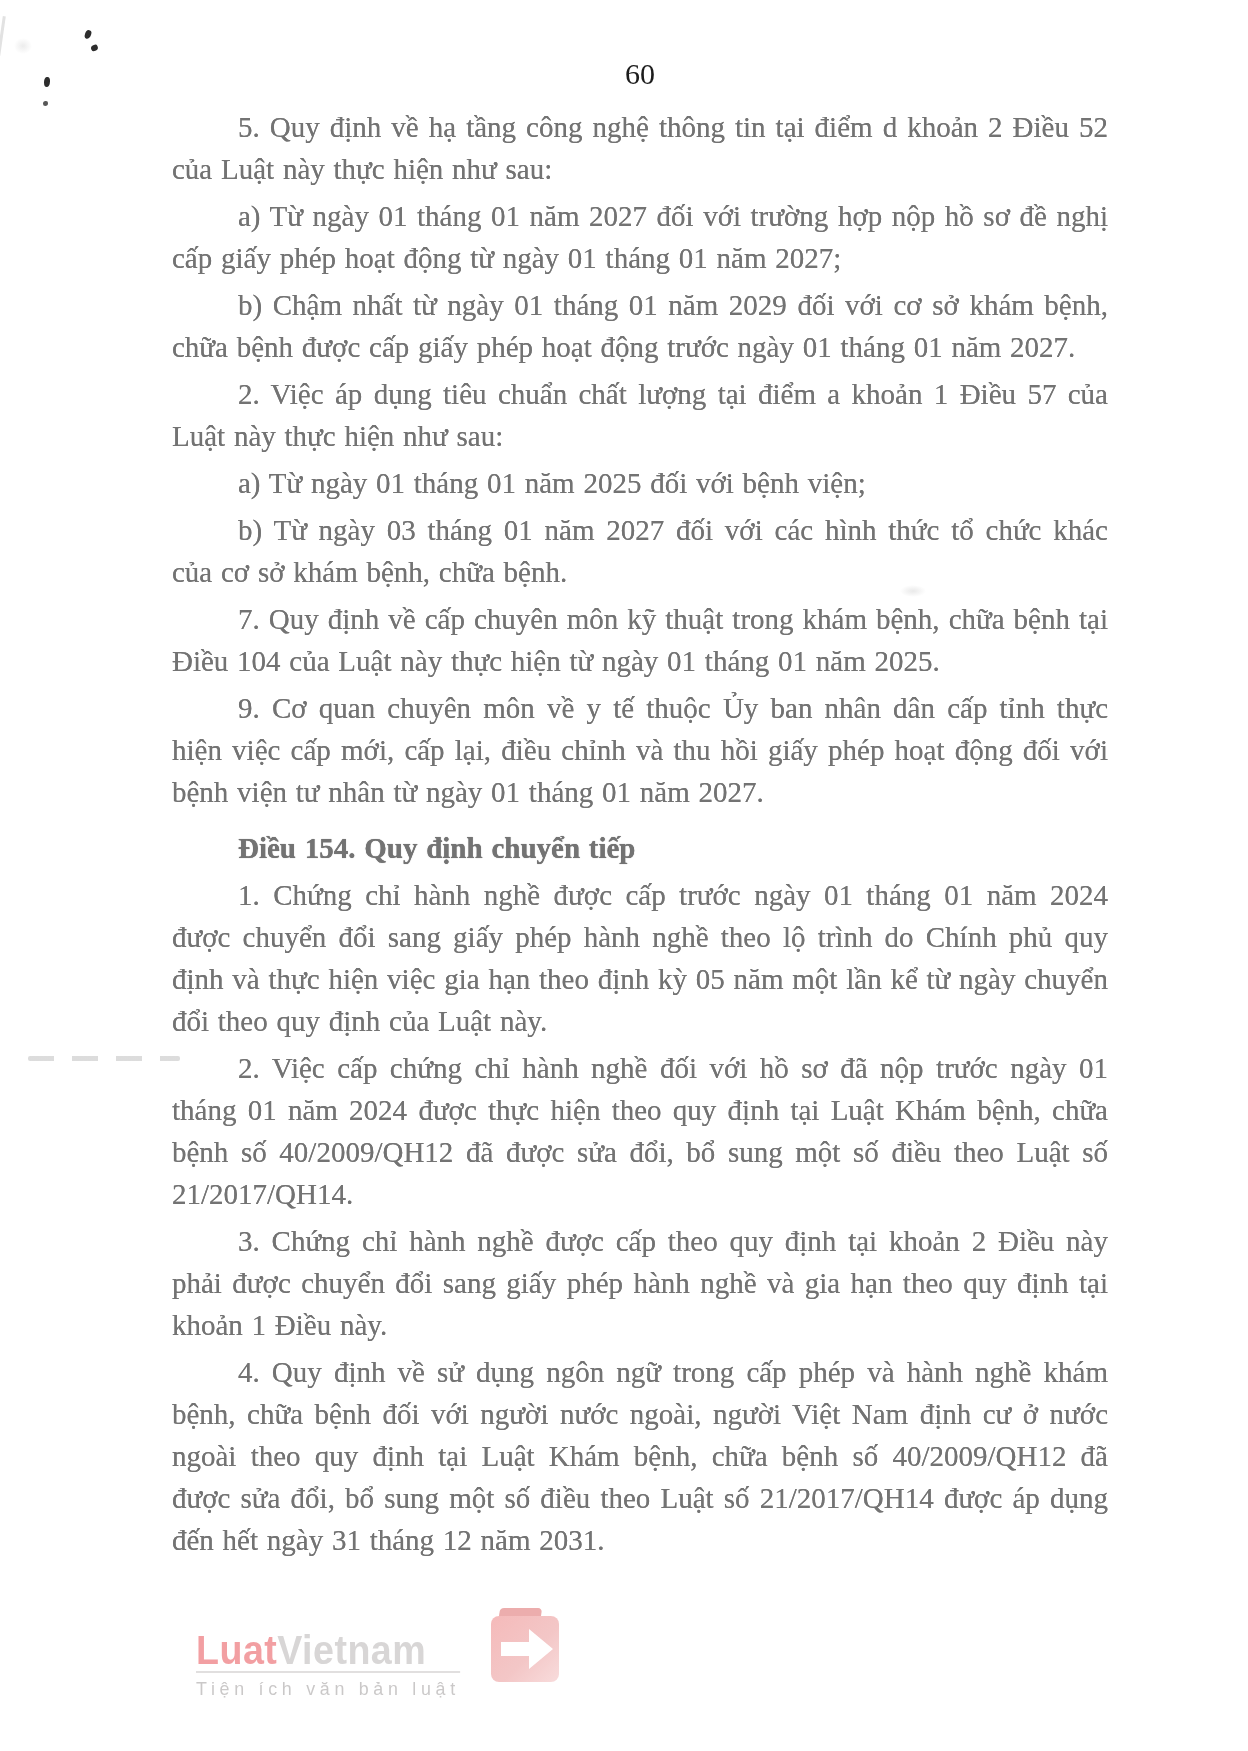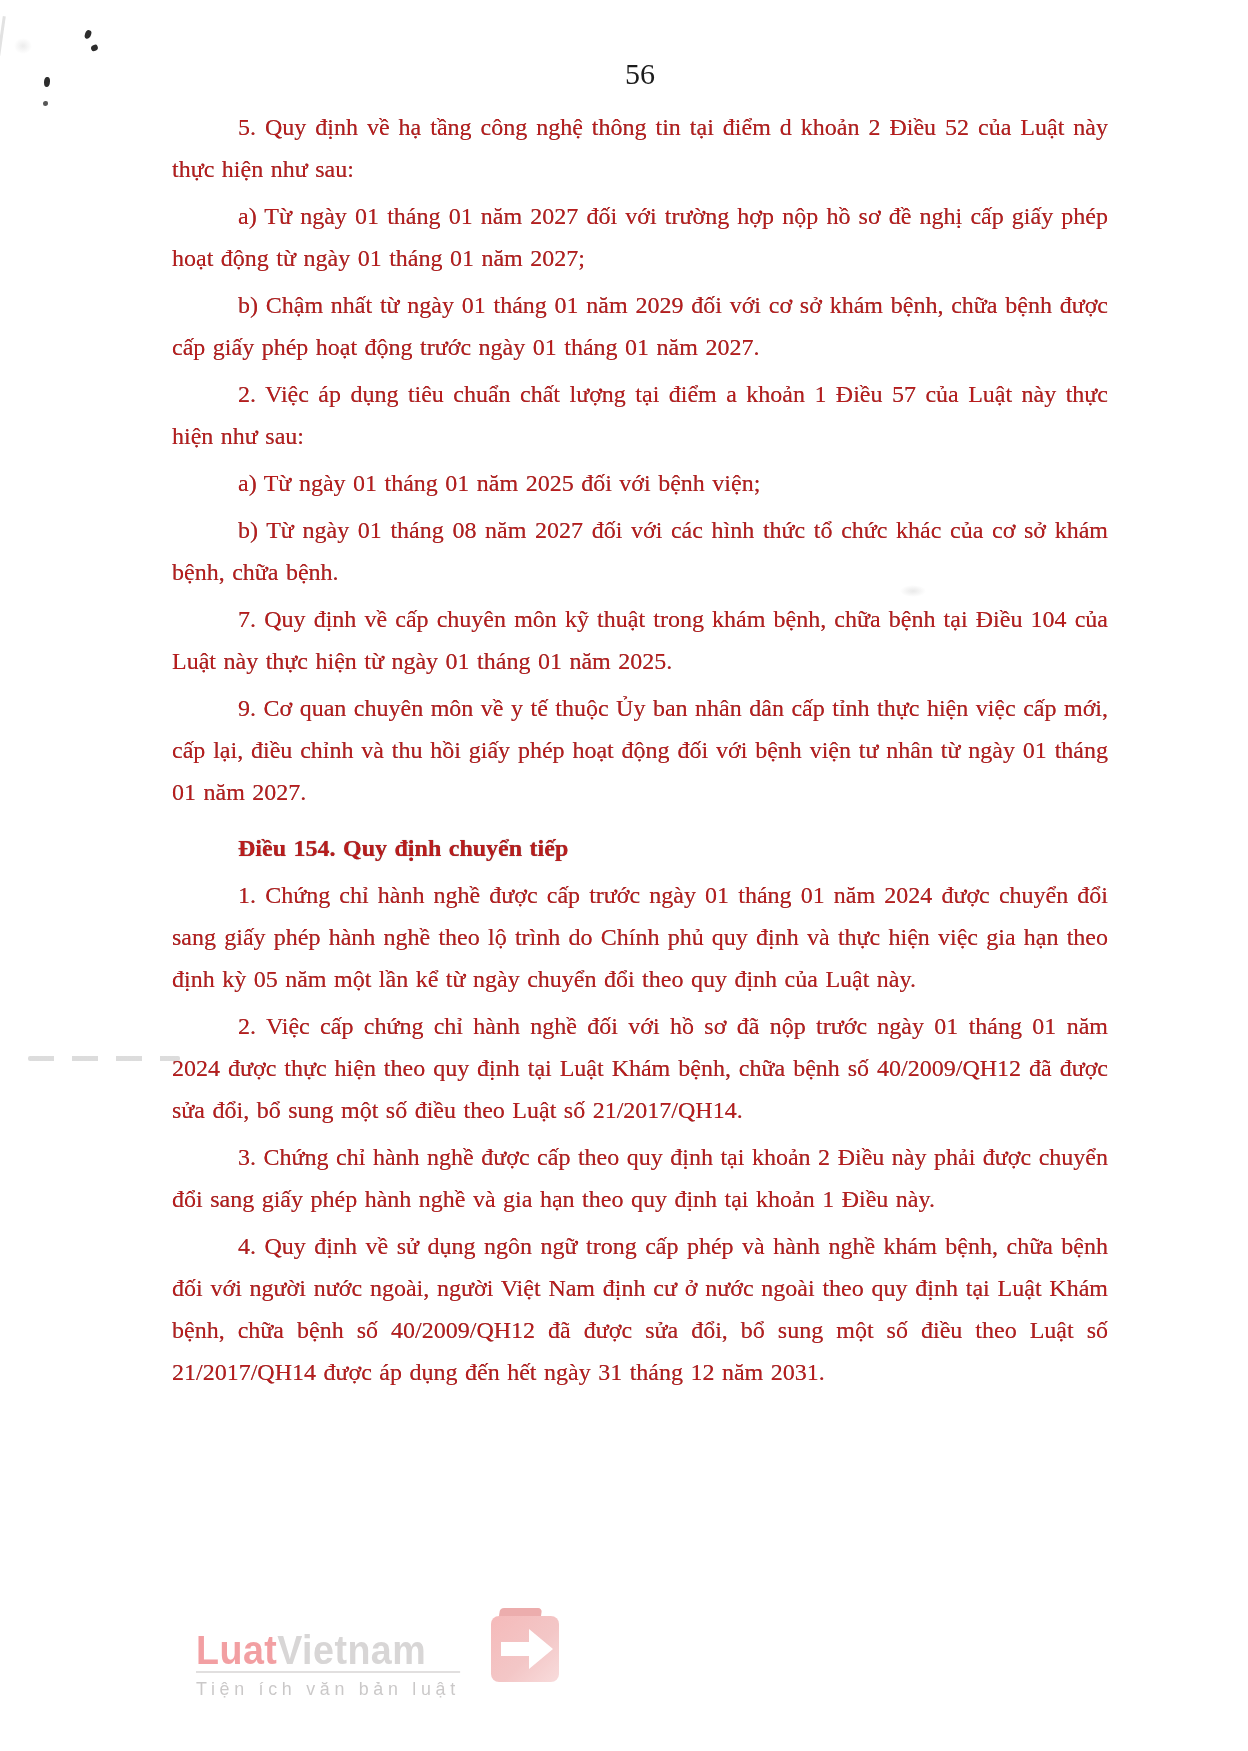--- a/index.html
+++ b/index.html
@@ -25,28 +25,28 @@
     width: 936px;
   }
   .page-number {
     text-align: center;
     font-size: 30px;
     line-height: 36px;
     margin: 0 0 14px 0;
     color: #1c1c1c;
   }
   .para {
-    font-size: 24px;
+    font-size: 29px;
     line-height: 42px;
     text-align: justify;
     text-justify: inter-word;
     text-indent: 66px;
     margin: 0 0 5px 0;
     word-spacing: 1.5px;
-    color: #b91c1c;
+    color: #737373;
     text-shadow: 0 0 0.5px rgba(20,20,20,0.55);
   }
   .heading {
     font-weight: bold;
     text-align: left;
     margin-top: 14px;
     margin-bottom: 5px;
     text-shadow: 0 0 0.7px rgba(20,20,20,0.7);
   }
   
@@ -153,28 +153,28 @@
   <div class="edge-mark"></div>
   <div class="smudge"></div>
   <div class="speck s1"></div>
   <div class="speck s2"></div>
   <div class="speck s3"></div>
   <div class="speck s4"></div>
   <div class="margin-dashes"></div>
   <div class="smudge-2"></div>
 
   <div class="content">
-    <div class="page-number">56</div>
+    <div class="page-number">60</div>
 
     <p class="para">5. Quy định về hạ tầng công nghệ thông tin tại điểm d khoản 2 Điều 52 của Luật này thực hiện như sau:</p>
     <p class="para">a) Từ ngày 01 tháng 01 năm 2027 đối với trường hợp nộp hồ sơ đề nghị cấp giấy phép hoạt động từ ngày 01 tháng 01 năm 2027;</p>
     <p class="para">b) Chậm nhất từ ngày 01 tháng 01 năm 2029 đối với cơ sở khám bệnh, chữa bệnh được cấp giấy phép hoạt động trước ngày 01 tháng 01 năm 2027.</p>
     <p class="para">2. Việc áp dụng tiêu chuẩn chất lượng tại điểm a khoản 1 Điều 57 của Luật này thực hiện như sau:</p>
     <p class="para">a) Từ ngày 01 tháng 01 năm 2025 đối với bệnh viện;</p>
-    <p class="para">b) Từ ngày 01 tháng 08 năm 2027 đối với các hình thức tổ chức khác của cơ sở khám bệnh, chữa bệnh.</p>
+    <p class="para">b) Từ ngày 03 tháng 01 năm 2027 đối với các hình thức tổ chức khác của cơ sở khám bệnh, chữa bệnh.</p>
     <p class="para">7. Quy định về cấp chuyên môn kỹ thuật trong khám bệnh, chữa bệnh tại Điều 104 của Luật này thực hiện từ ngày 01 tháng 01 năm 2025.</p>
     <p class="para">9. Cơ quan chuyên môn về y tế thuộc Ủy ban nhân dân cấp tỉnh thực hiện việc cấp mới, cấp lại, điều chỉnh và thu hồi giấy phép hoạt động đối với bệnh viện tư nhân từ ngày 01 tháng 01 năm 2027.</p>
     <p class="para heading">Điều 154. Quy định chuyển tiếp</p>
     <p class="para">1. Chứng chỉ hành nghề được cấp trước ngày 01 tháng 01 năm 2024 được chuyển đổi sang giấy phép hành nghề theo lộ trình do Chính phủ quy định và thực hiện việc gia hạn theo định kỳ 05 năm một lần kể từ ngày chuyển đổi theo quy định của Luật này.</p>
     <p class="para">2. Việc cấp chứng chỉ hành nghề đối với hồ sơ đã nộp trước ngày 01 tháng 01 năm 2024 được thực hiện theo quy định tại Luật Khám bệnh, chữa bệnh số 40/2009/QH12 đã được sửa đổi, bổ sung một số điều theo Luật số 21/2017/QH14.</p>
     <p class="para">3. Chứng chỉ hành nghề được cấp theo quy định tại khoản 2 Điều này phải được chuyển đổi sang giấy phép hành nghề và gia hạn theo quy định tại khoản 1 Điều này.</p>
     <p class="para">4. Quy định về sử dụng ngôn ngữ trong cấp phép và hành nghề khám bệnh, chữa bệnh đối với người nước ngoài, người Việt Nam định cư ở nước ngoài theo quy định tại Luật Khám bệnh, chữa bệnh số 40/2009/QH12 đã được sửa đổi, bổ sung một số điều theo Luật số 21/2017/QH14 được áp dụng đến hết ngày 31 tháng 12 năm 2031.</p>
   </div>
 
   <div class="logo">

